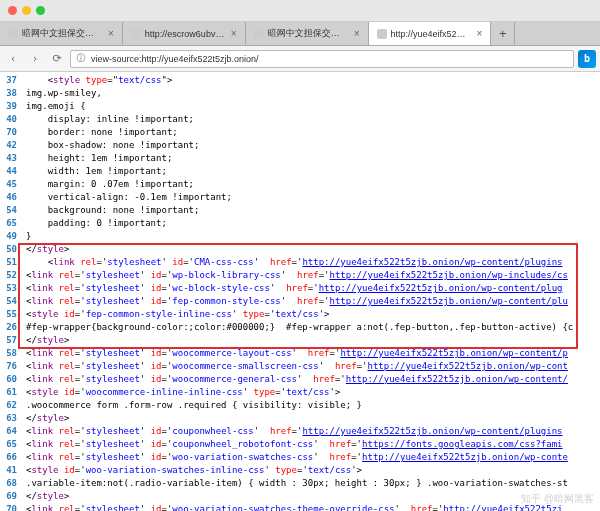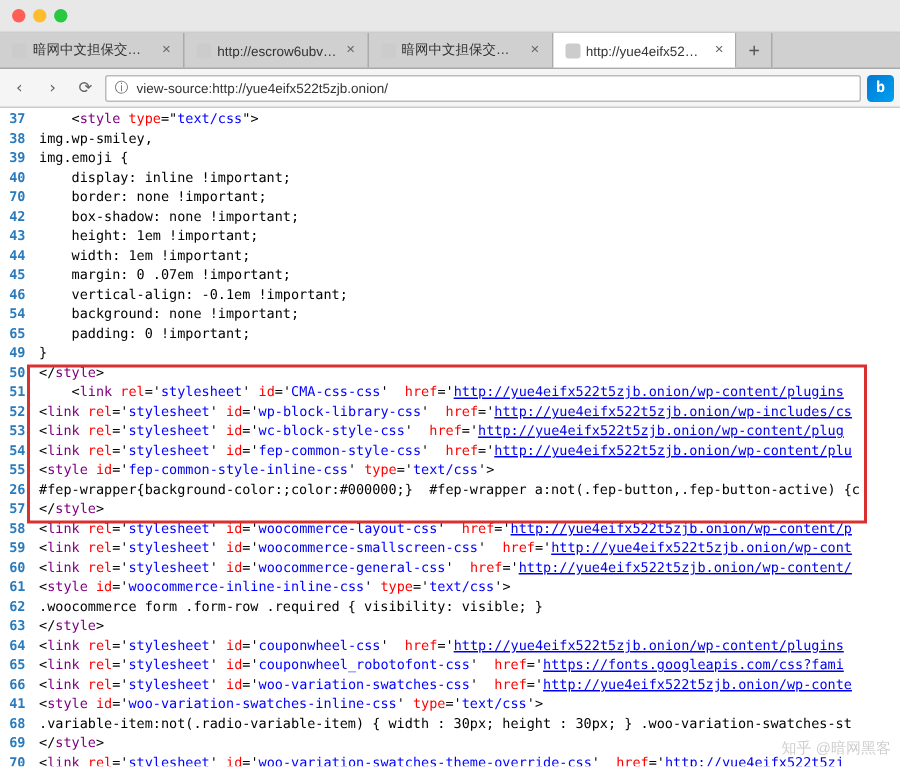--- a/index.html
+++ b/index.html
@@ -94,21 +94,21 @@
       <div>49</div>
       <div>50</div>
       <div>51</div>
       <div>52</div>
       <div>53</div>
       <div>54</div>
       <div>55</div>
       <div>26</div>
       <div>57</div>
       <div>58</div>
-      <div>59</div>
+      <div>76</div>
       <div>60</div>
       <div>61</div>
       <div>62</div>
       <div>63</div>
       <div>64</div>
       <div>65</div>
       <div>66</div>
       <div>41</div>
       <div>68</div>
       <div>69</div>

